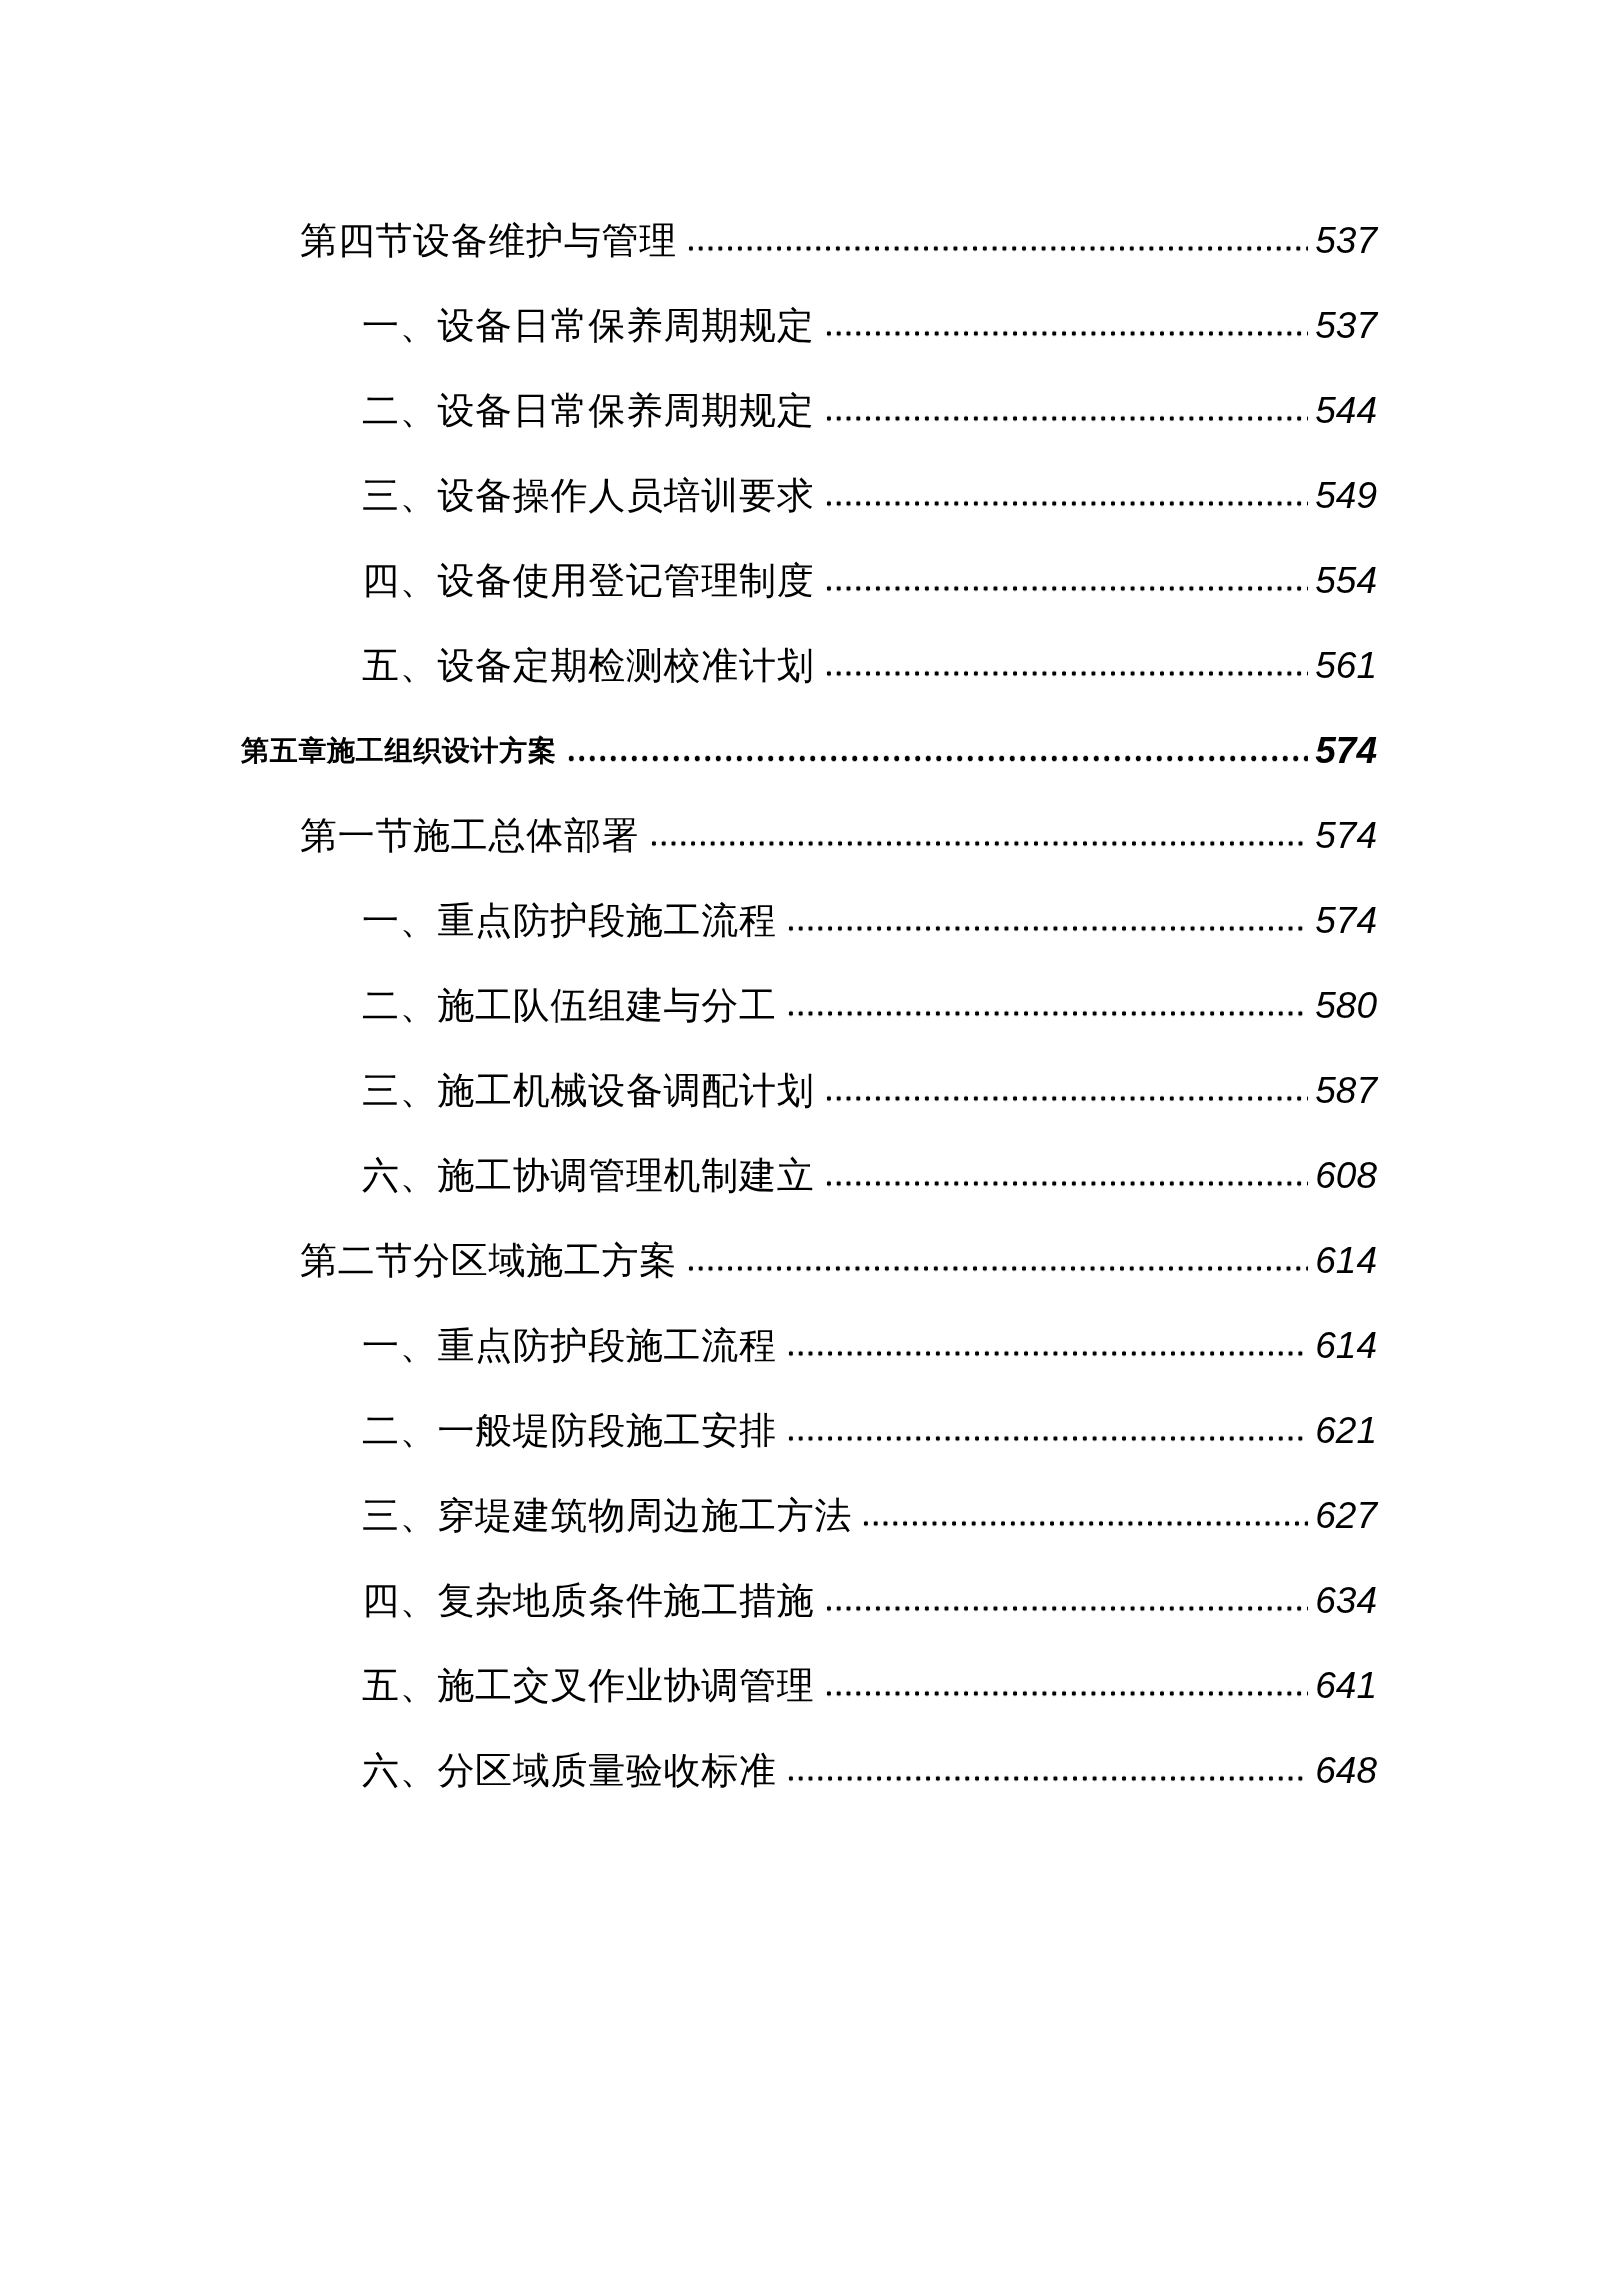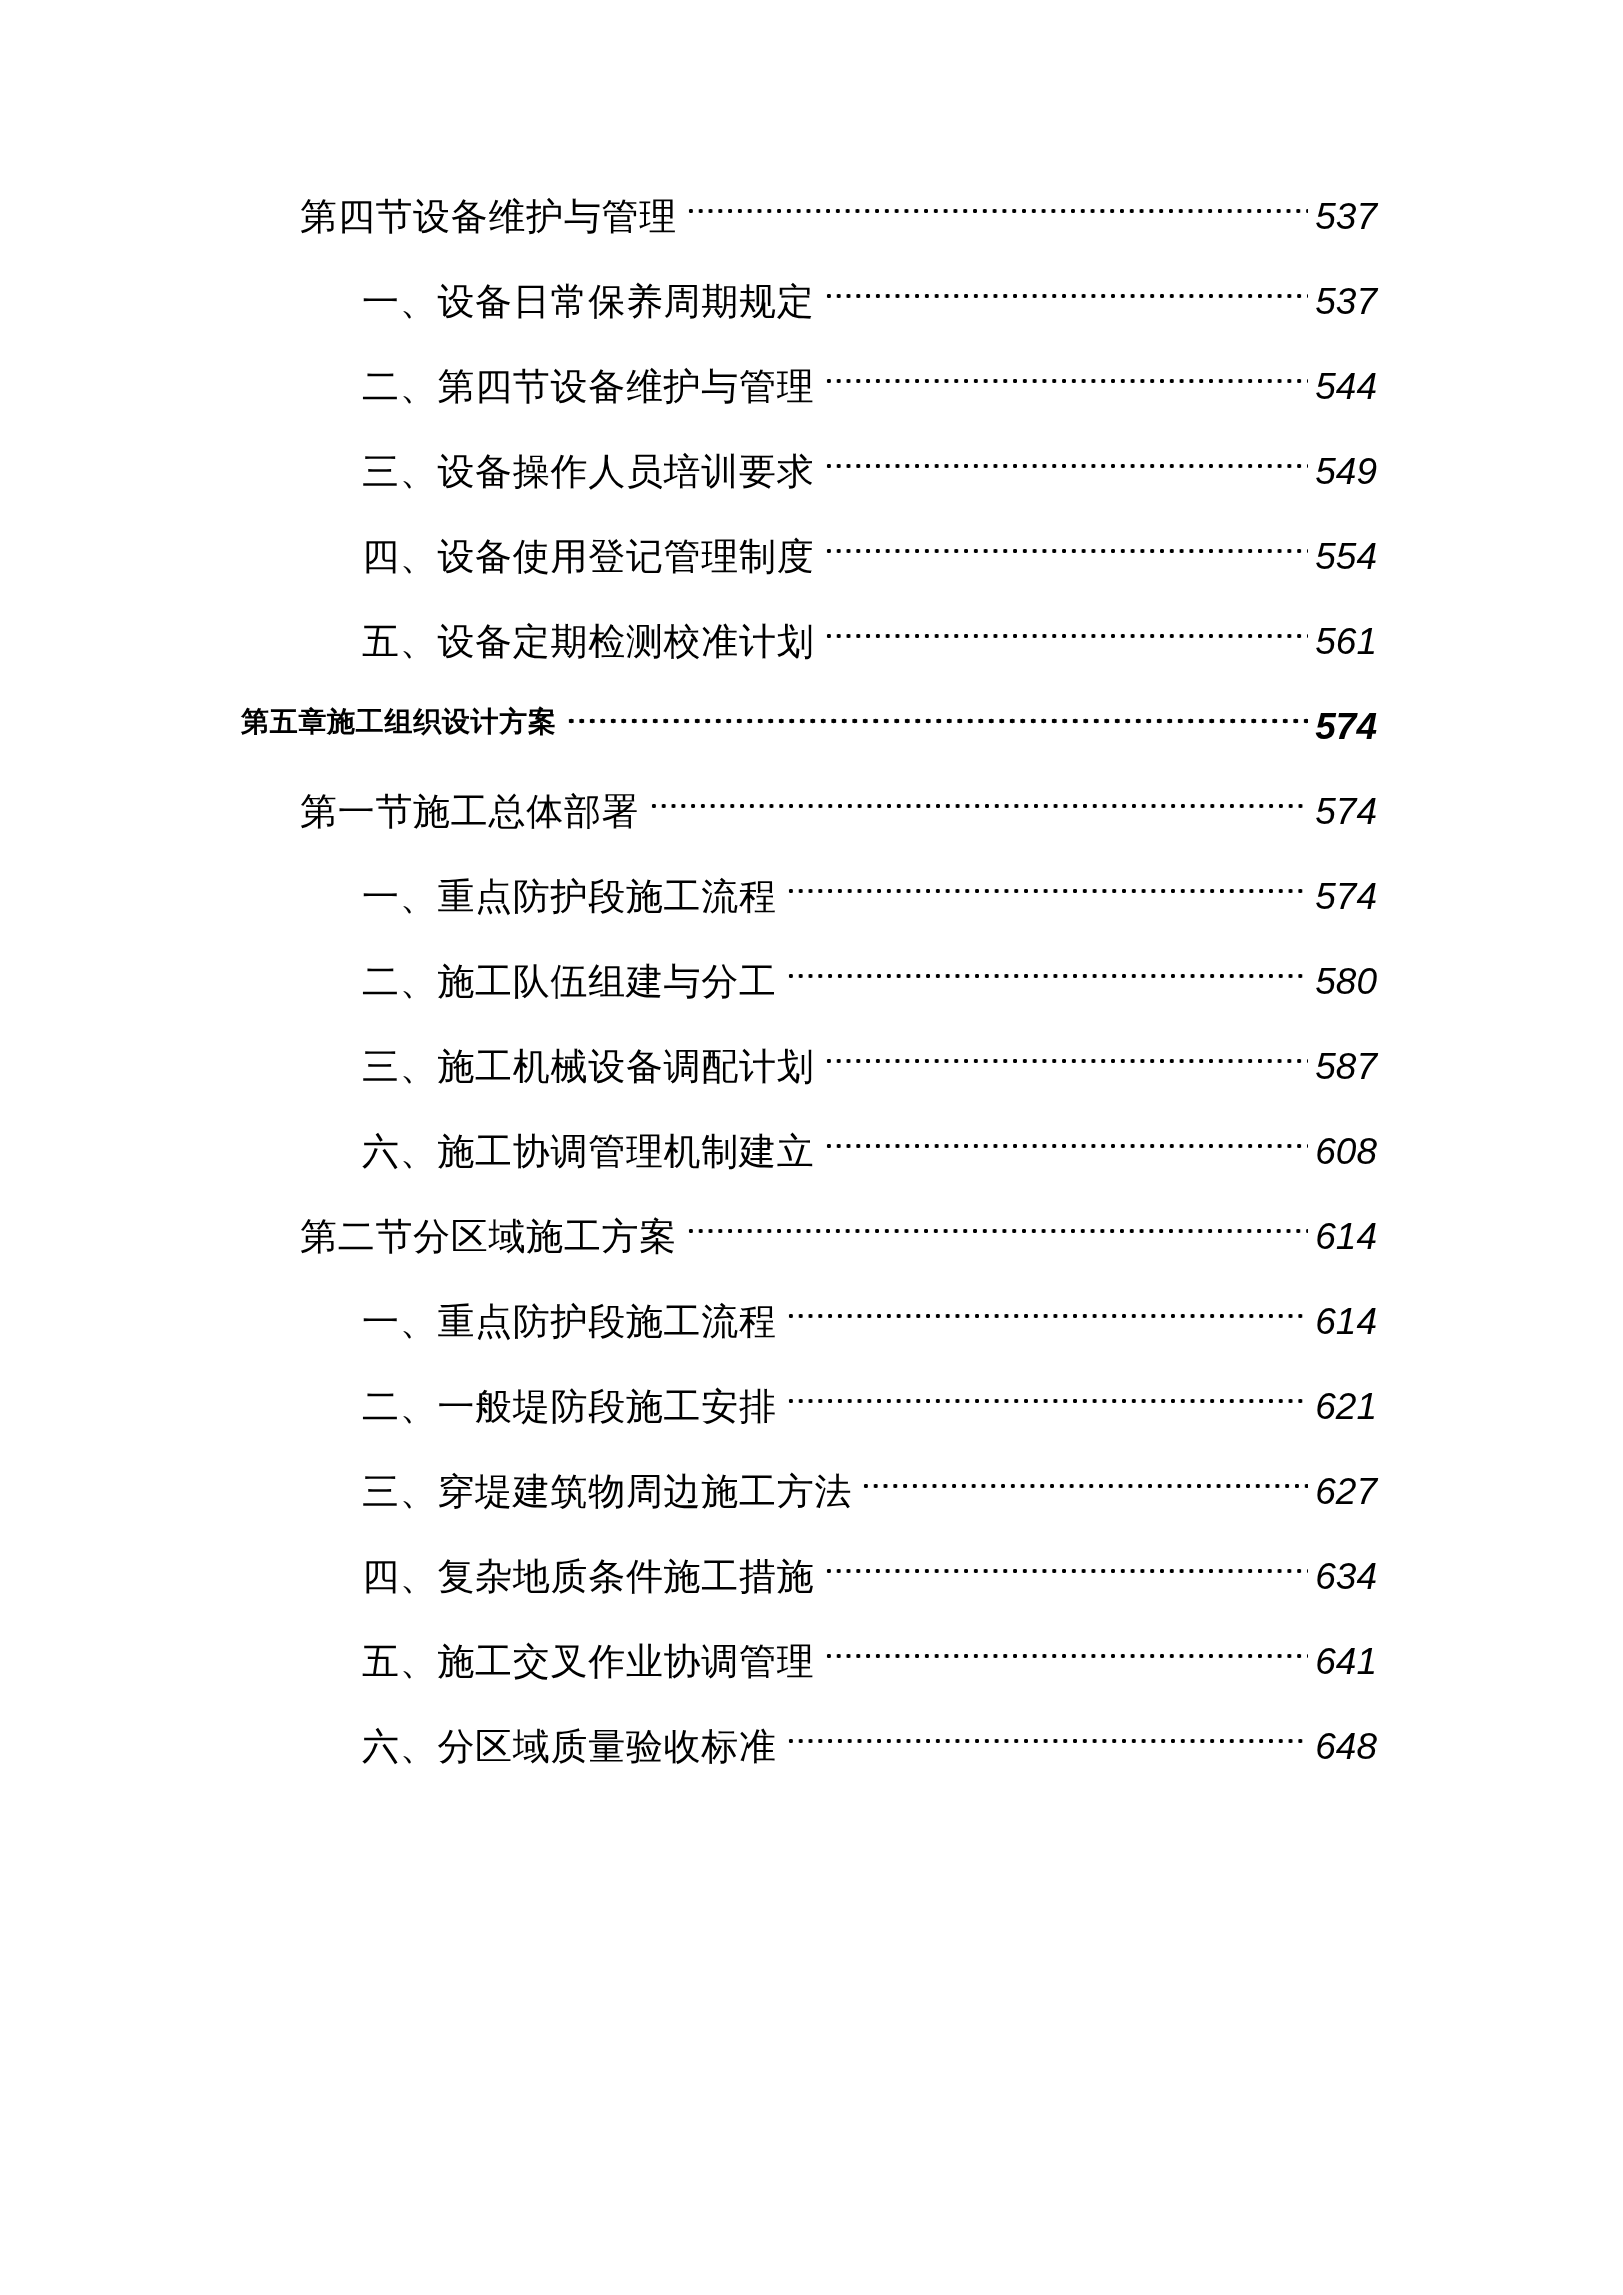--- a/index.html
+++ b/index.html
@@ -17,21 +17,21 @@
     font-family: "Liberation Serif", serif;
   }
   .toc {
     position: absolute;
     left: 0;
     right: 0;
     top: 198px;
   }
   .toc-row {
     display: flex;
-    align-items: flex-start;
+    align-items: center;
     height: 85px;
     padding-right: 246px;
     box-sizing: border-box;
   }
   .level-chapter { padding-left: 241px; font-weight: 700; }
   .level-section { padding-left: 300px; font-weight: 400; }
   .level-item    { padding-left: 362px; font-weight: 400; }
   .toc-title {
     font-size: 37px;
     line-height: 1;
@@ -74,21 +74,21 @@
     <span class="toc-title">第四节设备维护与管理</span>
     <span class="toc-dots"></span>
     <span class="toc-page">537</span>
   </div>
       <div class="toc-row level-item">
     <span class="toc-title">一、设备日常保养周期规定</span>
     <span class="toc-dots"></span>
     <span class="toc-page">537</span>
   </div>
       <div class="toc-row level-item">
-    <span class="toc-title">二、第四节设备维护与管理</span>
+    <span class="toc-title">二、设备日常保养周期规定</span>
     <span class="toc-dots"></span>
     <span class="toc-page">544</span>
   </div>
       <div class="toc-row level-item">
     <span class="toc-title">三、设备操作人员培训要求</span>
     <span class="toc-dots"></span>
     <span class="toc-page">549</span>
   </div>
       <div class="toc-row level-item">
     <span class="toc-title">四、设备使用登记管理制度</span>

